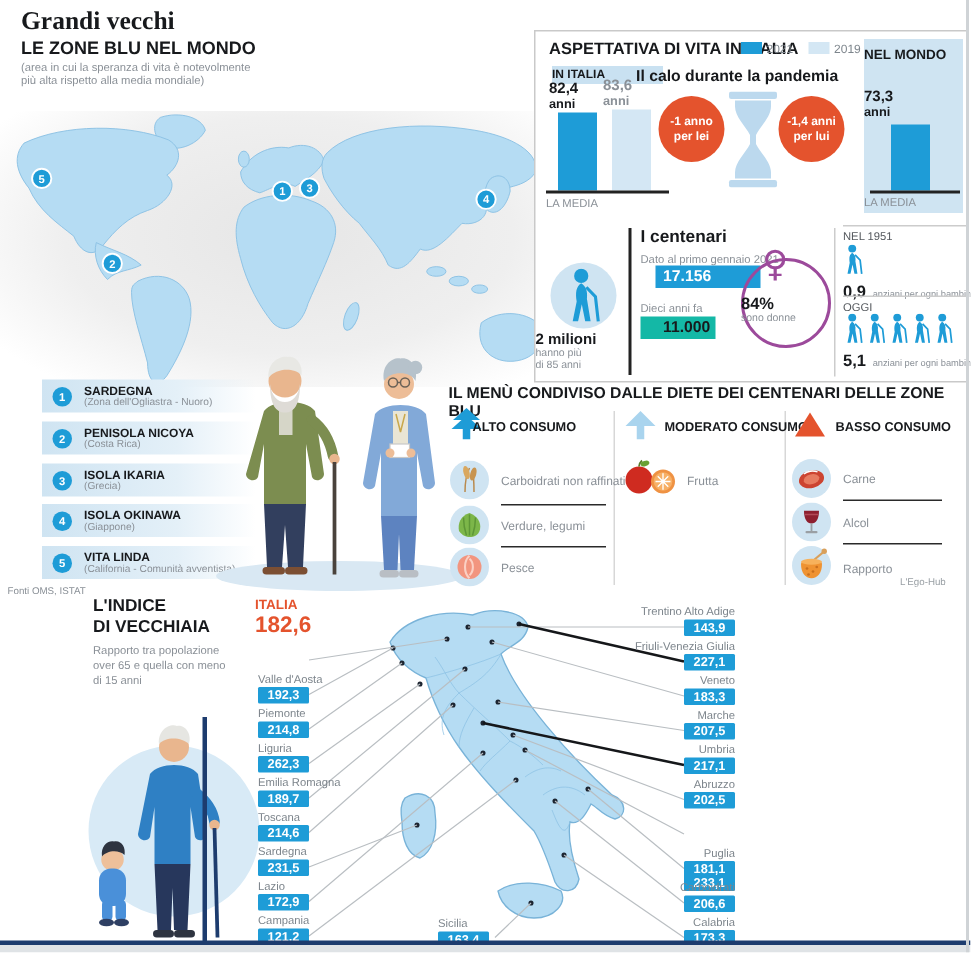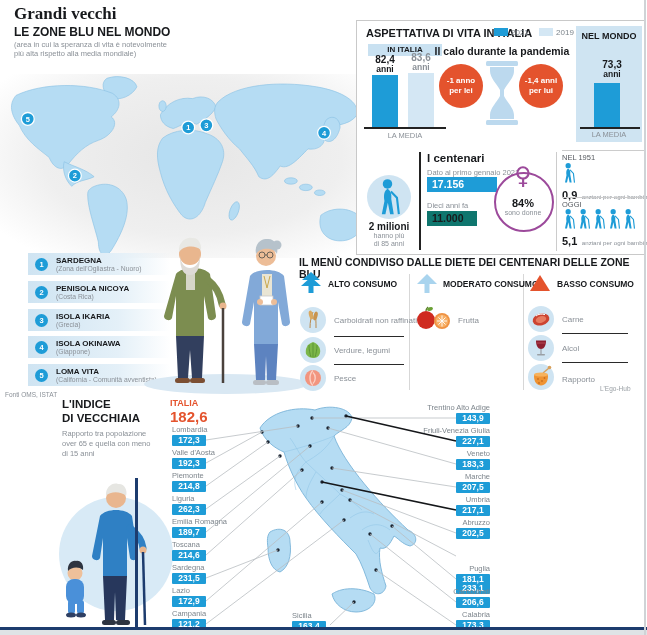--- a/index.html
+++ b/index.html
@@ -1,21 +1,21 @@
 <!DOCTYPE html>
 <html><head>
 <meta charset="utf-8">
 <style>
   body{margin:0;background:#fff}
   .stage{position:relative;width:647px;height:635px;background:#fff;overflow:hidden;
          font-family:"Liberation Sans",sans-serif;color:#17191c}
   .a{position:absolute}
   .b{font-weight:bold}
   .gray{color:#8a9097}
-  .c{text-align:center}
+  .c{}
   
   .panel{border:1px solid #c9c9c9;background:#fff}
   .swatch{display:inline-block;width:14px;height:8px;margin-right:3px;vertical-align:-1px}
   .redcirc{width:44px;height:44px;border-radius:50%;background:#e4532d;color:#fff;
            display:flex;flex-direction:column;align-items:center;justify-content:center;
            font-size:8px;font-weight:bold;line-height:1.25;text-align:center}
   
   .zone{display:flex;align-items:center;height:22px;
         background:linear-gradient(90deg,#cfe4f2 0%,#e4f0f8 60%,rgba(255,255,255,0) 95%)}
   .zone .num{width:13px;height:13px;border-radius:50%;background:#1e9cd7;color:#fff;
@@ -156,23 +156,23 @@
   </div>
   <div class="a b c" style="left:357px;top:221px;width:64px;font-size:10px">2 milioni</div>
   <div class="a c gray" style="left:357px;top:232px;width:64px;font-size:7px;line-height:1.2">
     <div>hanno più</div>
     <div>di 85 anni</div>
   </div>
   <div class="a" style="left:419px;top:152px;width:1.5px;height:98px;background:#222"></div>
 
   <div class="a b" style="left:427px;top:152px;font-size:11.5px">I centenari</div>
   <div class="a gray" style="left:427px;top:168px;font-size:7.5px">Dato al primo gennaio 2021</div>
-  <div class="a b" style="left:427px;top:177px;width:70px;height:15px;background:#1e9cd7;color:#fff;font-size:10.5px;line-height:15px;padding-left:5px;box-sizing:border-box">17.156</div>
+  <div class="a b" style="left:437px;top:177px;width:70px;height:15px;background:#1e9cd7;color:#fff;font-size:10.5px;line-height:15px;padding-left:5px;box-sizing:border-box">17.156</div>
   <div class="a gray" style="left:427px;top:201px;font-size:7.5px">Dieci anni fa</div>
-  <div class="a b" style="left:427px;top:211px;width:50px;height:15px;background:#0f766e;font-size:10.5px;line-height:15px;padding-left:5px;box-sizing:border-box">11.000</div>
+  <div class="a b" style="left:427px;top:211px;width:50px;height:15px;background:#14b8a6;font-size:10.5px;line-height:15px;padding-left:15px;box-sizing:border-box">11.000</div>
 
   <div class="a" style="left:494px;top:172px;width:56px;height:56px;border:2.5px solid #9c4a9b;border-radius:50%"></div>
   <div class="a b c" style="left:508px;top:162px;width:30px;font-size:24px;color:#9c4a9b;font-family:'DejaVu Sans',sans-serif">♀</div>
   <div class="a b c" style="left:494px;top:197px;width:58px;font-size:11px">84%</div>
   <div class="a c gray" style="left:494px;top:209px;width:58px;font-size:7px">sono donne</div>
 
   <div class="a" style="left:556px;top:152px;width:1px;height:99px;background:#ccc"></div>
   <div class="a" style="left:562px;top:150px;width:82px;height:1px;background:#ccc"></div>
   <div class="a" style="left:562px;top:153px;font-size:7.5px;color:#55595e">NEL 1951</div>
   <svg class="a" style="left:562px;top:163px" width="14" height="20" viewBox="0 0 12 19">
@@ -230,21 +230,21 @@
   <div class="a zone" style="left:28px;top:336px;width:150px">
     <div class="num">4</div>
     <div class="tx">
         <div class="nm">ISOLA OKINAWA</div>
       <div class="dt">(Giappone)</div>
       </div>
   </div>
   <div class="a zone" style="left:28px;top:364px;width:150px">
     <div class="num">5</div>
     <div class="tx">
-        <div class="nm">LOMA VITA</div>
+        <div class="nm">VITA LINDA</div>
       <div class="dt">(California - Comunità avventista)</div>
       </div>
   </div>
   <div class="a gray" style="left:5px;top:391px;font-size:6.5px">Fonti OMS, ISTAT</div>
 
   <svg class="a" style="left:138px;top:224px" width="175" height="172" viewBox="0 0 175 172">
     <ellipse cx="88" cy="160" rx="82" ry="10" fill="#d9e8f3"></ellipse>
     <g>
       <path d="M38,50 C44,42 66,42 72,50 L78,92 C78,96 72,98 70,94 L66,72 L66,112 L38,112 L38,72 L34,94 C32,98 26,96 26,92 Z" fill="#7c8d50"></path>
       <rect x="48" y="48" width="9" height="18" fill="#d6d6c8"></rect>
@@ -282,21 +282,21 @@
   <div class="vdiv" style="left:409px;top:274px;height:116px"></div>
   <div class="vdiv" style="left:523px;top:274px;height:116px"></div>
 
   <svg class="a" style="left:300px;top:272px" width="22" height="21" viewBox="0 0 22 21">
     <g fill="#1e9cd7">
         <polygon points="11,0 20,8 2,8"></polygon>
         <polygon points="11,5 21,14 1,14"></polygon>
         <rect x="8.5" y="14" width="5" height="7"></rect>
       </g>
   </svg>
-  <div class="a b" style="left:328px;top:279px;font-size:8.5px">ALTO CONSUMO</div>
+  <div class="a b" style="left:315px;top:279px;font-size:8.5px">ALTO CONSUMO</div>
   <svg class="a food" style="left:300px;top:307px" width="26" height="26" viewBox="0 0 26 26">
     <circle cx="13" cy="13" r="13" fill="#cfe4f2"></circle>
     <path d="M10,21 C10,15 11,9 13,5 M16,21 C16,15 16,11 15,7" stroke="#b98a4e" stroke-width="1" fill="none"></path>
     <ellipse cx="11" cy="8" rx="2" ry="4.5" transform="rotate(-15 11 8)" fill="#d9a860"></ellipse>
     <ellipse cx="15.5" cy="9" rx="2" ry="4.5" transform="rotate(15 15.5 9)" fill="#c89450"></ellipse>
   </svg>
   <div class="a gray" style="left:334px;top:316px;font-size:8px">Carboidrati non raffinati</div>
   <div class="sep" style="left:334px;top:336px;width:70px"></div>
   <svg class="a food" style="left:300px;top:337px" width="26" height="26" viewBox="0 0 26 26">
     <circle cx="13" cy="13" r="13" fill="#cfe4f2"></circle>
@@ -455,24 +455,20 @@
       <path d="M370,139 L456,207"></path>
         <path d="M376,175 L456,230"></path>
         <path d="M354,207 L330,230"></path>
     </g>
     <g stroke="#15171a" stroke-width="1.7" fill="none">
       <path d="M346,21 L456,46"></path>
         <path d="M322,87 L456,115"></path>
     </g>
   </svg>
 
-  <div class="reg lrow" style="top:425px">
-    <div>Lombardia</div>
-    <div class="rbar">172,3</div>
-  </div>
   <div class="reg lrow" style="top:448px">
     <div>Valle d'Aosta</div>
     <div class="rbar">192,3</div>
   </div>
   <div class="reg lrow" style="top:471px">
     <div>Piemonte</div>
     <div class="rbar">214,8</div>
   </div>
   <div class="reg lrow" style="top:494px">
     <div>Liguria</div>

